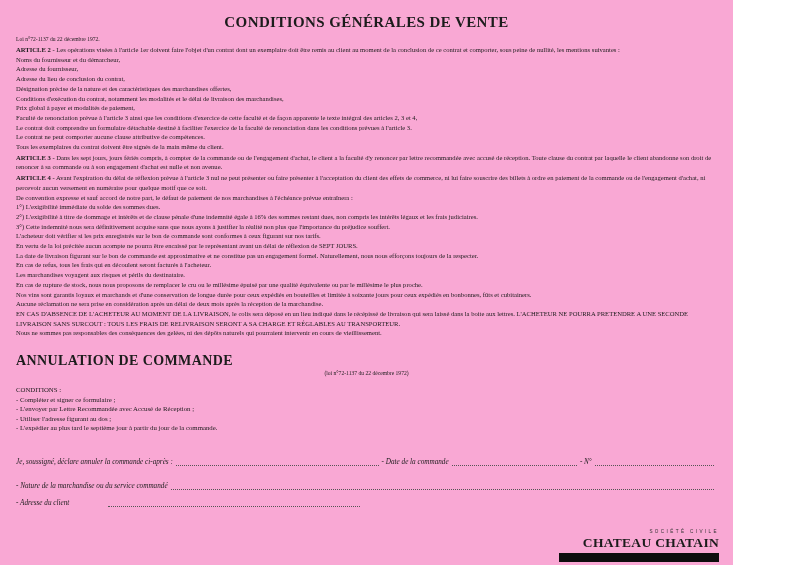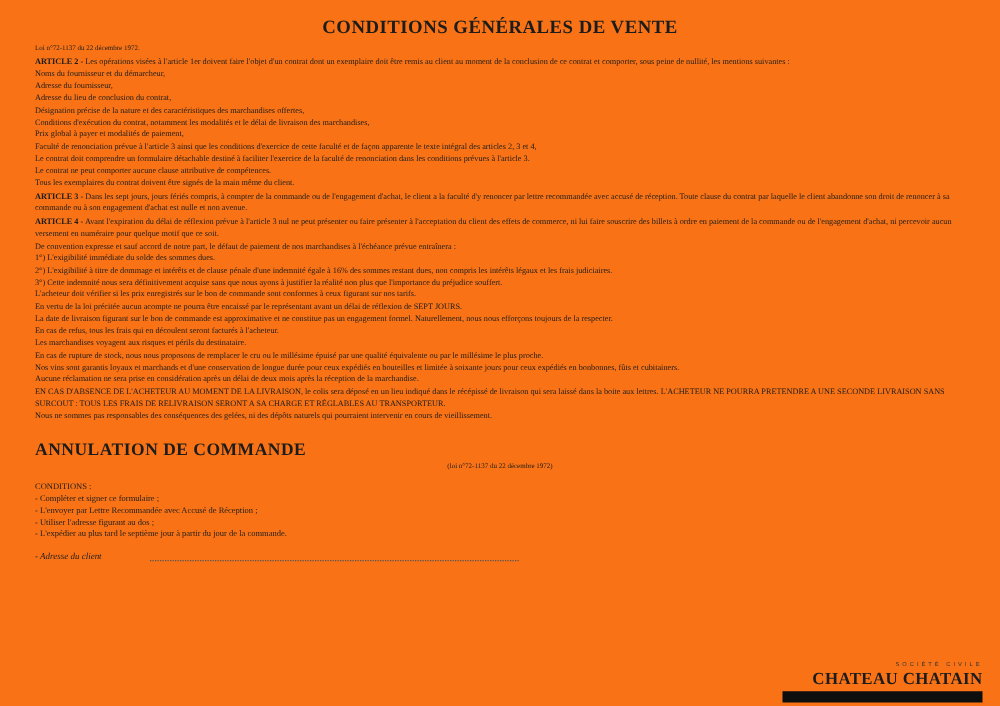--- a/index.html
+++ b/index.html
@@ -1,20 +1,20 @@
 <!DOCTYPE html>
 <html><head>
 <meta charset="utf-8">
 <style>
   * { margin:0; padding:0; box-sizing:border-box; }
   html,body { background:#ffffff; }
   .page {
-    width:800px; height:565px; background:#f97316; color:#1c1c1c;
+    width:733px; height:565px; background:#f9a8d4; color:#1c1c1c;
     font-family:"Liberation Serif", serif;
-    position:relative; padding:8px 28px 0; overflow:hidden;
+    position:relative; padding:8px 16px 0; overflow:hidden;
   }
   .title {
     text-align:center; font-size:15px; font-weight:bold; letter-spacing:0.4px;
     margin-top:6px;
   }
   .law-note { font-size:5.6px; margin-top:5px; }
   .body-text { margin-top:3px; }
   .para, .line { font-size:6.6px; line-height:9.7px; }
   .para b { font-weight:bold; }
   .article-block { margin-top:1px; }
@@ -104,21 +104,33 @@
   <div class="conditions">
     <div class="cond-label">CONDITIONS :</div>
     <div>
         <div class="line">- Compléter et signer ce formulaire ;</div>
         <div class="line">- L'envoyer par Lettre Recommandée avec Accusé de Réception ;</div>
         <div class="line">- Utiliser l'adresse figurant au dos ;</div>
         <div class="line">- L'expédier au plus tard le septième jour à partir du jour de la commande.</div>
       </div>
   </div>
 
+  <div class="formrow row1">
+    <span class="lbl">Je, soussigné, déclare annuler la commande ci-après :</span>
+    <span class="dots d1"></span>
+    <span class="lbl">- Date de la commande</span>
+    <span class="dots d2"></span>
+    <span class="lbl">- N°</span>
+    <span class="dots d3"></span>
+  </div>
 
+  <div class="formrow row2">
+    <span class="lbl">- Nature de la marchandise ou du service commandé</span>
+    <span class="dots dfull"></span>
+  </div>
 
 
   <div class="formrow row4">
     <span class="lbl">- Adresse du client</span>
     <span class="dots dfull"></span>
     <span class="spacer-addr"></span>
   </div>
 
   <div class="logo">
     <div class="societe">SOCIÉTÉ CIVILE</div>

